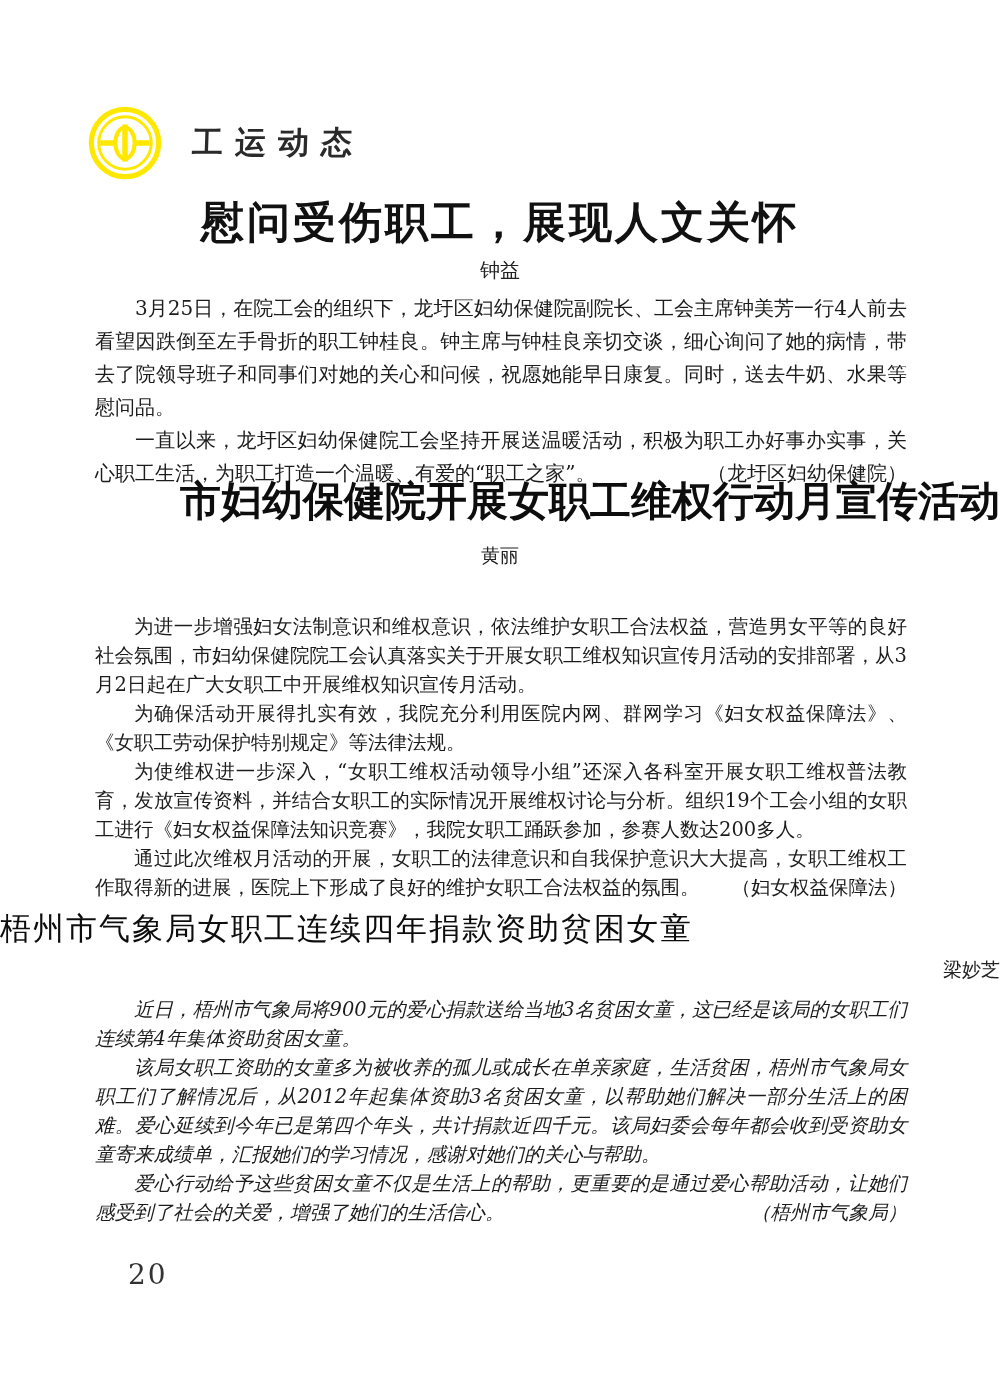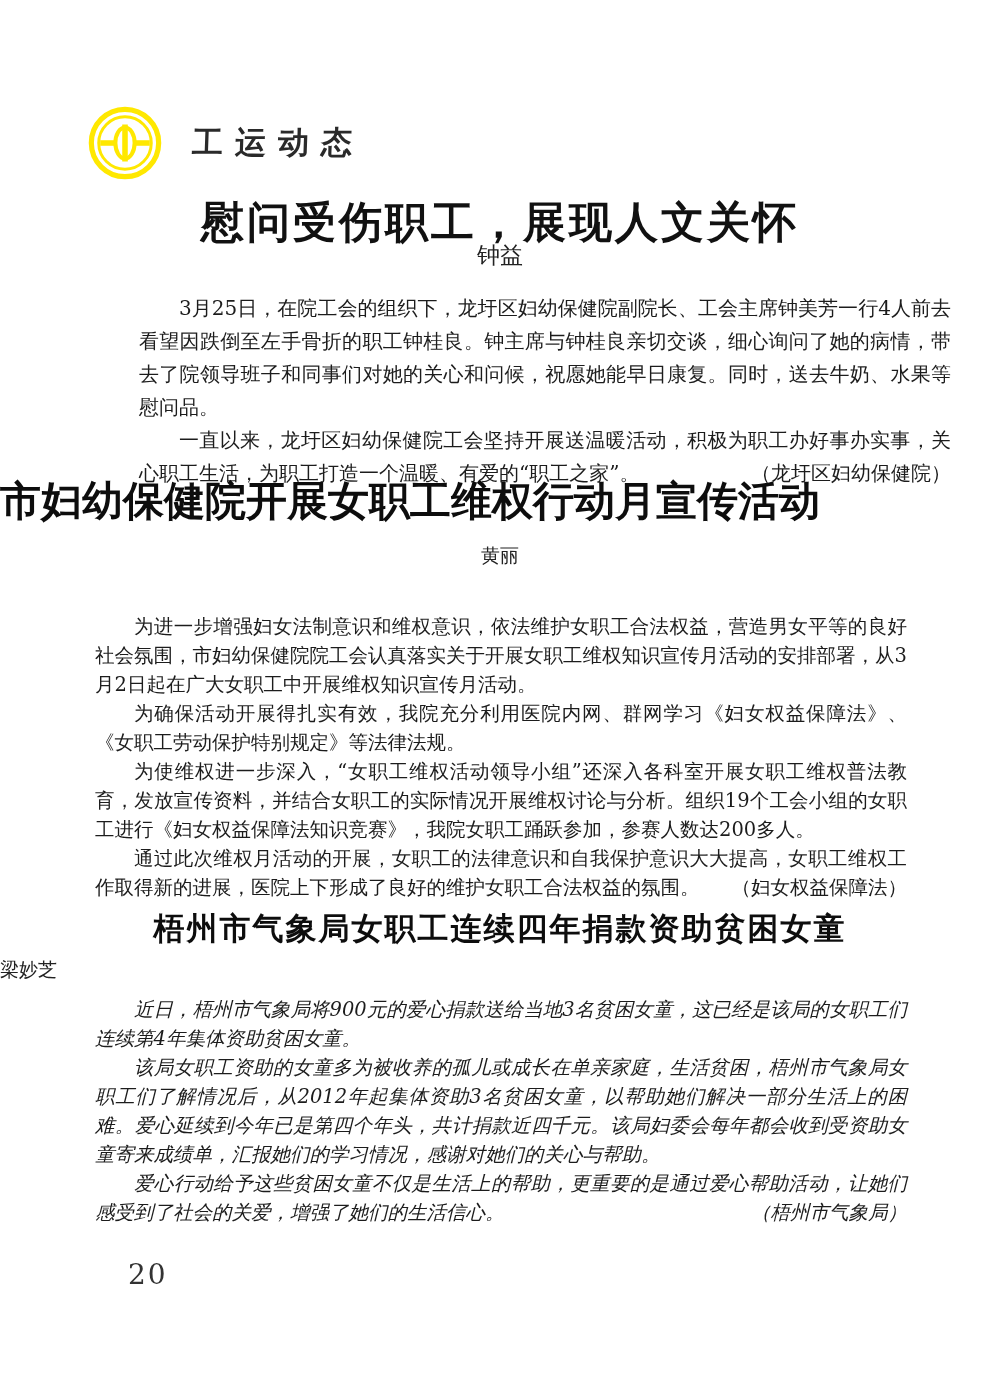--- a/index.html
+++ b/index.html
@@ -38,57 +38,57 @@
 
   
   .title-1 {
     position:absolute; top:194px; left:0; width:100%;
     text-align:center;
     font-size:43px; font-weight:bold;
     letter-spacing:3px;
     color:#111;
     font-family:"DejaVu Serif","Liberation Serif",serif;
   }
-  .author-1 { position:absolute; top:240px; left:0; width:100%;
-    text-align:center; font-size:23px; color:#222;
+  .author-1 { position:absolute; top:257px; left:0; width:100%;
+    text-align:center; font-size:20px; color:#222;
     font-family:"DejaVu Sans","Liberation Sans",sans-serif; }
 
   
   .title-2 {
     position:absolute; top:474px; left:0; width:100%;
-    text-align:left;
+    text-align:right;
     font-size:41px; font-weight:900;
     letter-spacing:0px;
     color:#0d0d0d;
     font-family:"DejaVu Sans","Liberation Sans",sans-serif;
   }
   .author-2 { position:absolute; top:543px; left:0; width:100%;
     text-align:center; font-size:19px; color:#222;
     font-family:Liberation Mono, monospace; }
 
   
   .title-3 {
     position:absolute; top:908px; left:0; width:100%;
-    text-align:center;
-    font-size:31px; font-weight:700;
+    text-align:left;
+    font-size:31px; font-weight:400;
     letter-spacing:2px;
     color:#0d0d0d;
     font-family:"DejaVu Sans","Liberation Sans",sans-serif;
   }
   .author-3 { position:absolute; top:957px; left:0; width:100%;
-    text-align:left; font-size:19px; color:#222;
+    text-align:right; font-size:19px; color:#222;
     font-family:"DejaVu Sans","Liberation Sans",sans-serif; }
 
   
   .body-block {
     position:absolute; left:95px; width:812px;
     font-size:20px;
     text-align:justify;
   }
-  .body-1 { top:292px; line-height:33px;margin-left:44px; }
+  .body-1 { top:292px; line-height:33px; }
   .body-2 { top:580px; line-height:29px; font-size:19.5px;margin-top:32px; }
   .body-3 { top:995px; line-height:29px; font-size:19.5px;font-style:italic; }
   .para {
     position:relative;
     text-indent:2em;
   }
   .attribution {
     position:absolute; right:0; bottom:0;
     text-indent:0;
     white-space:nowrap;

